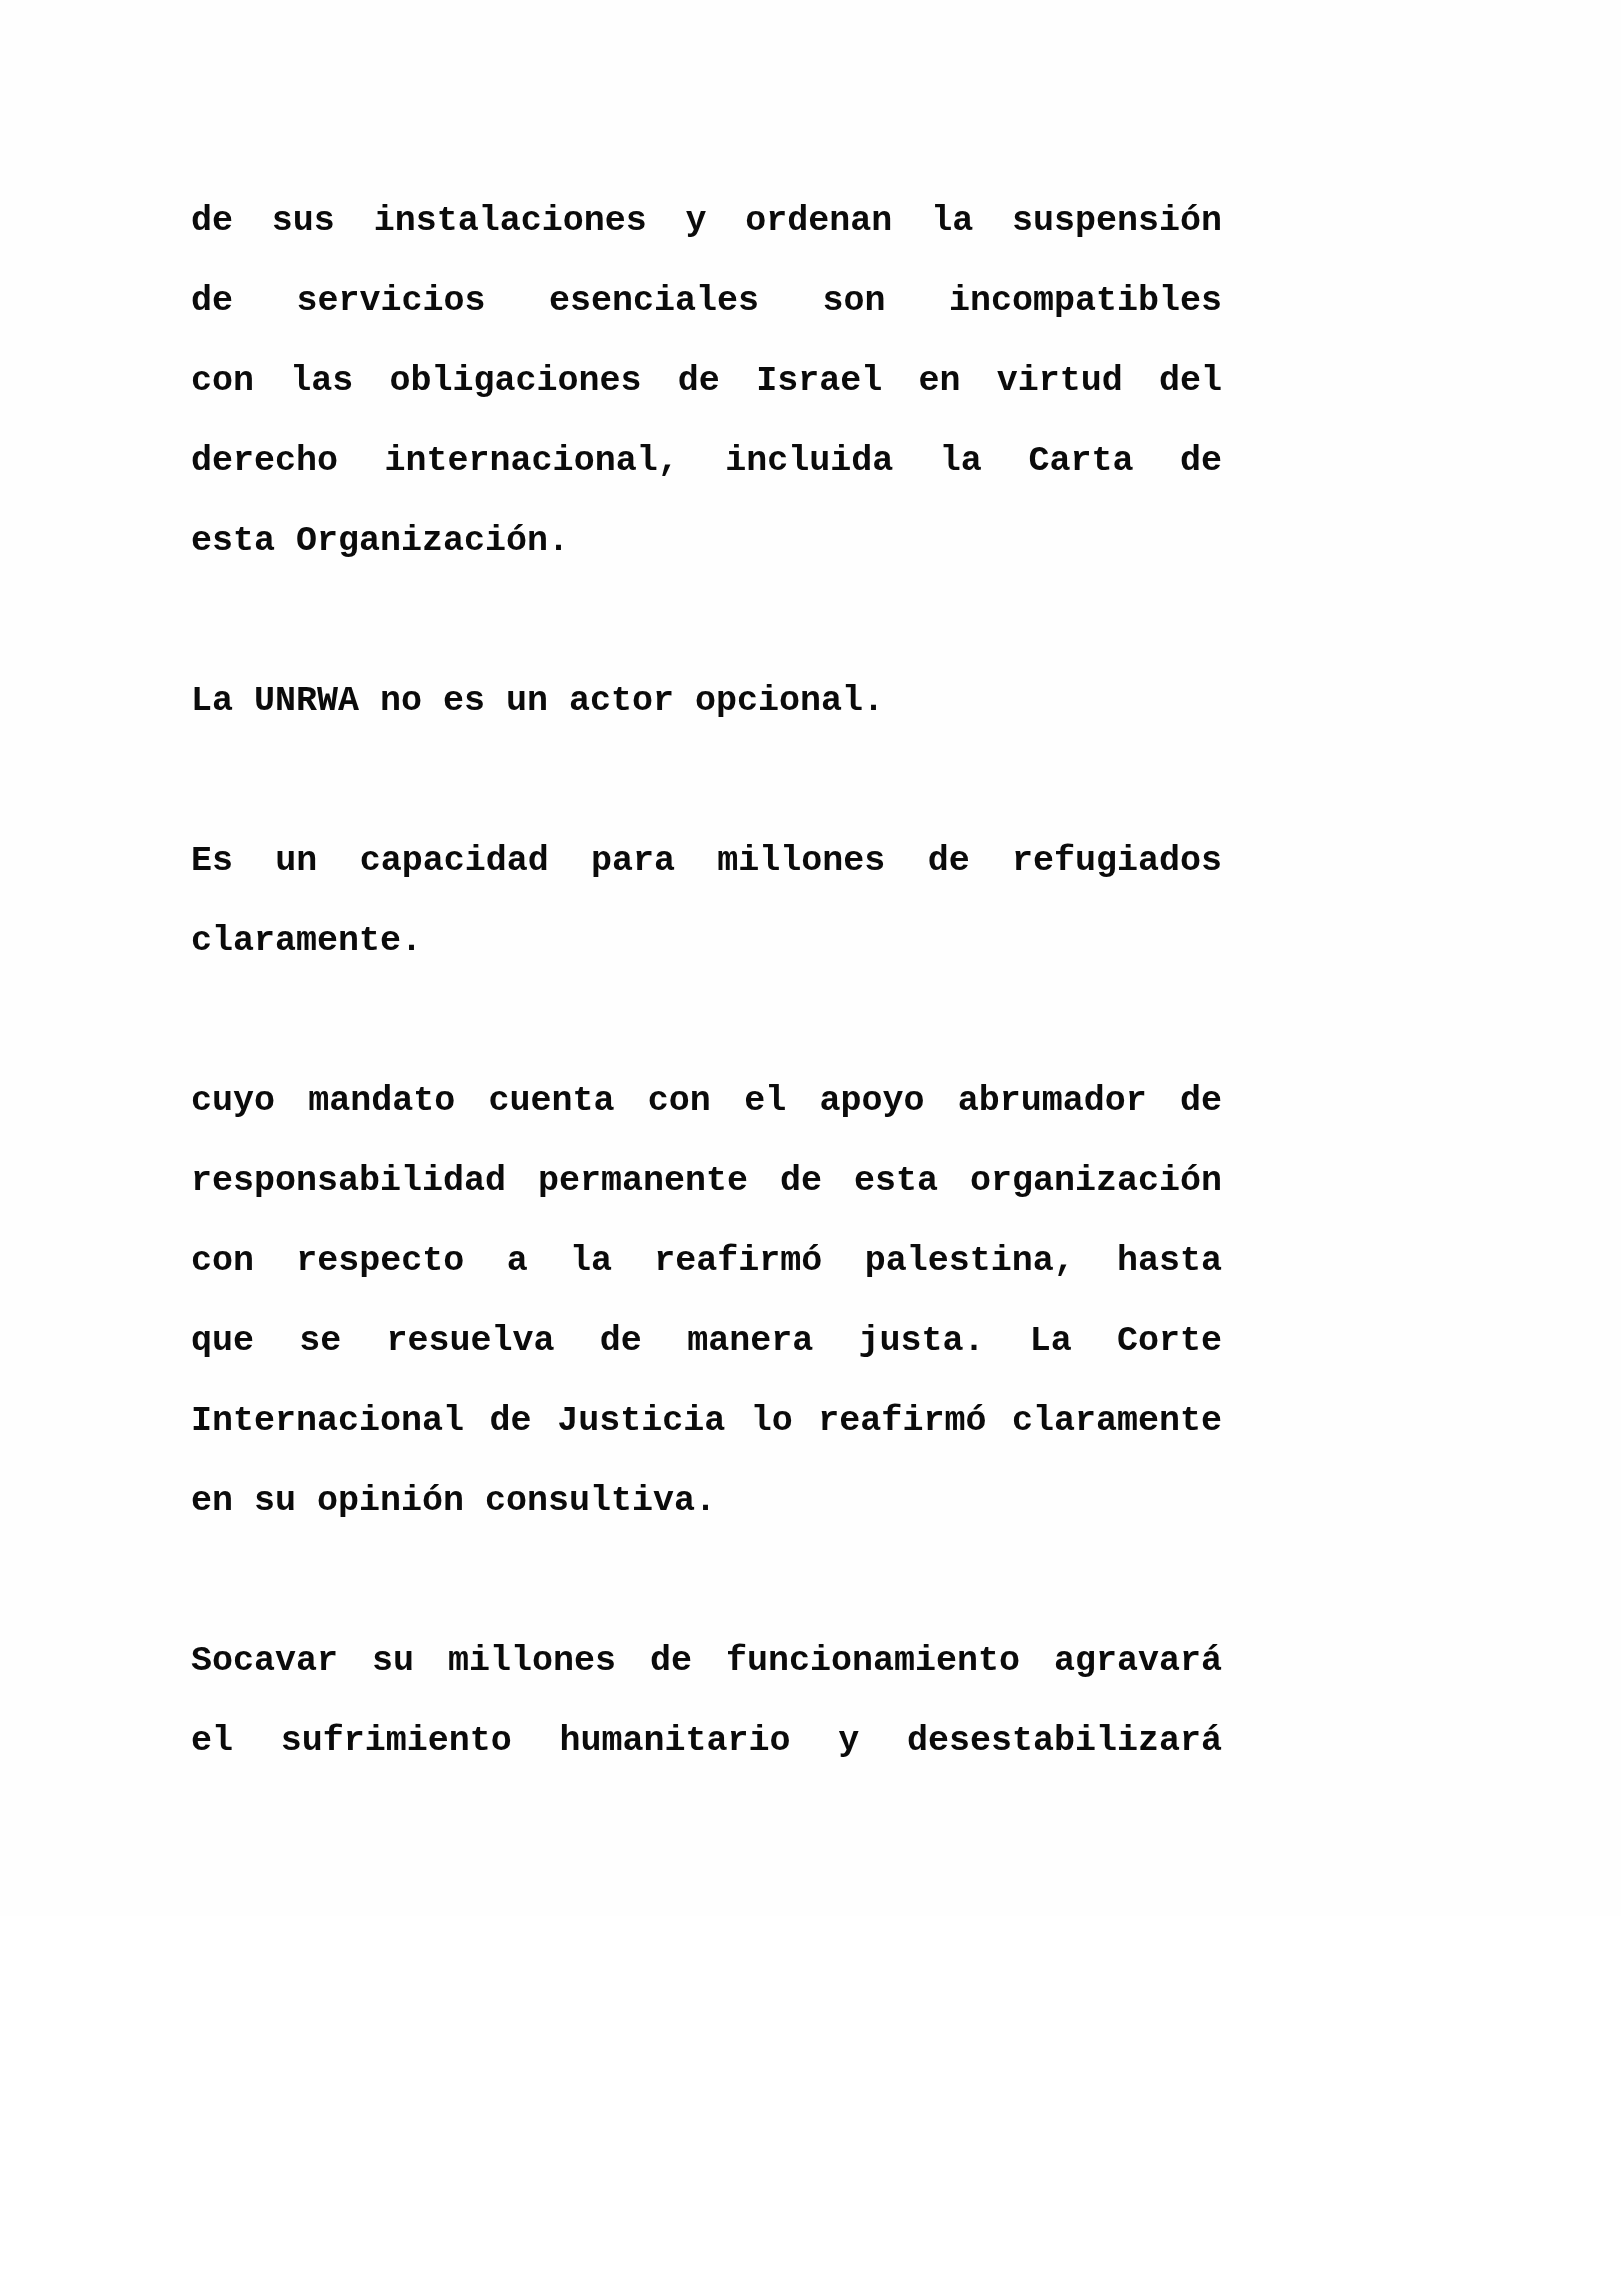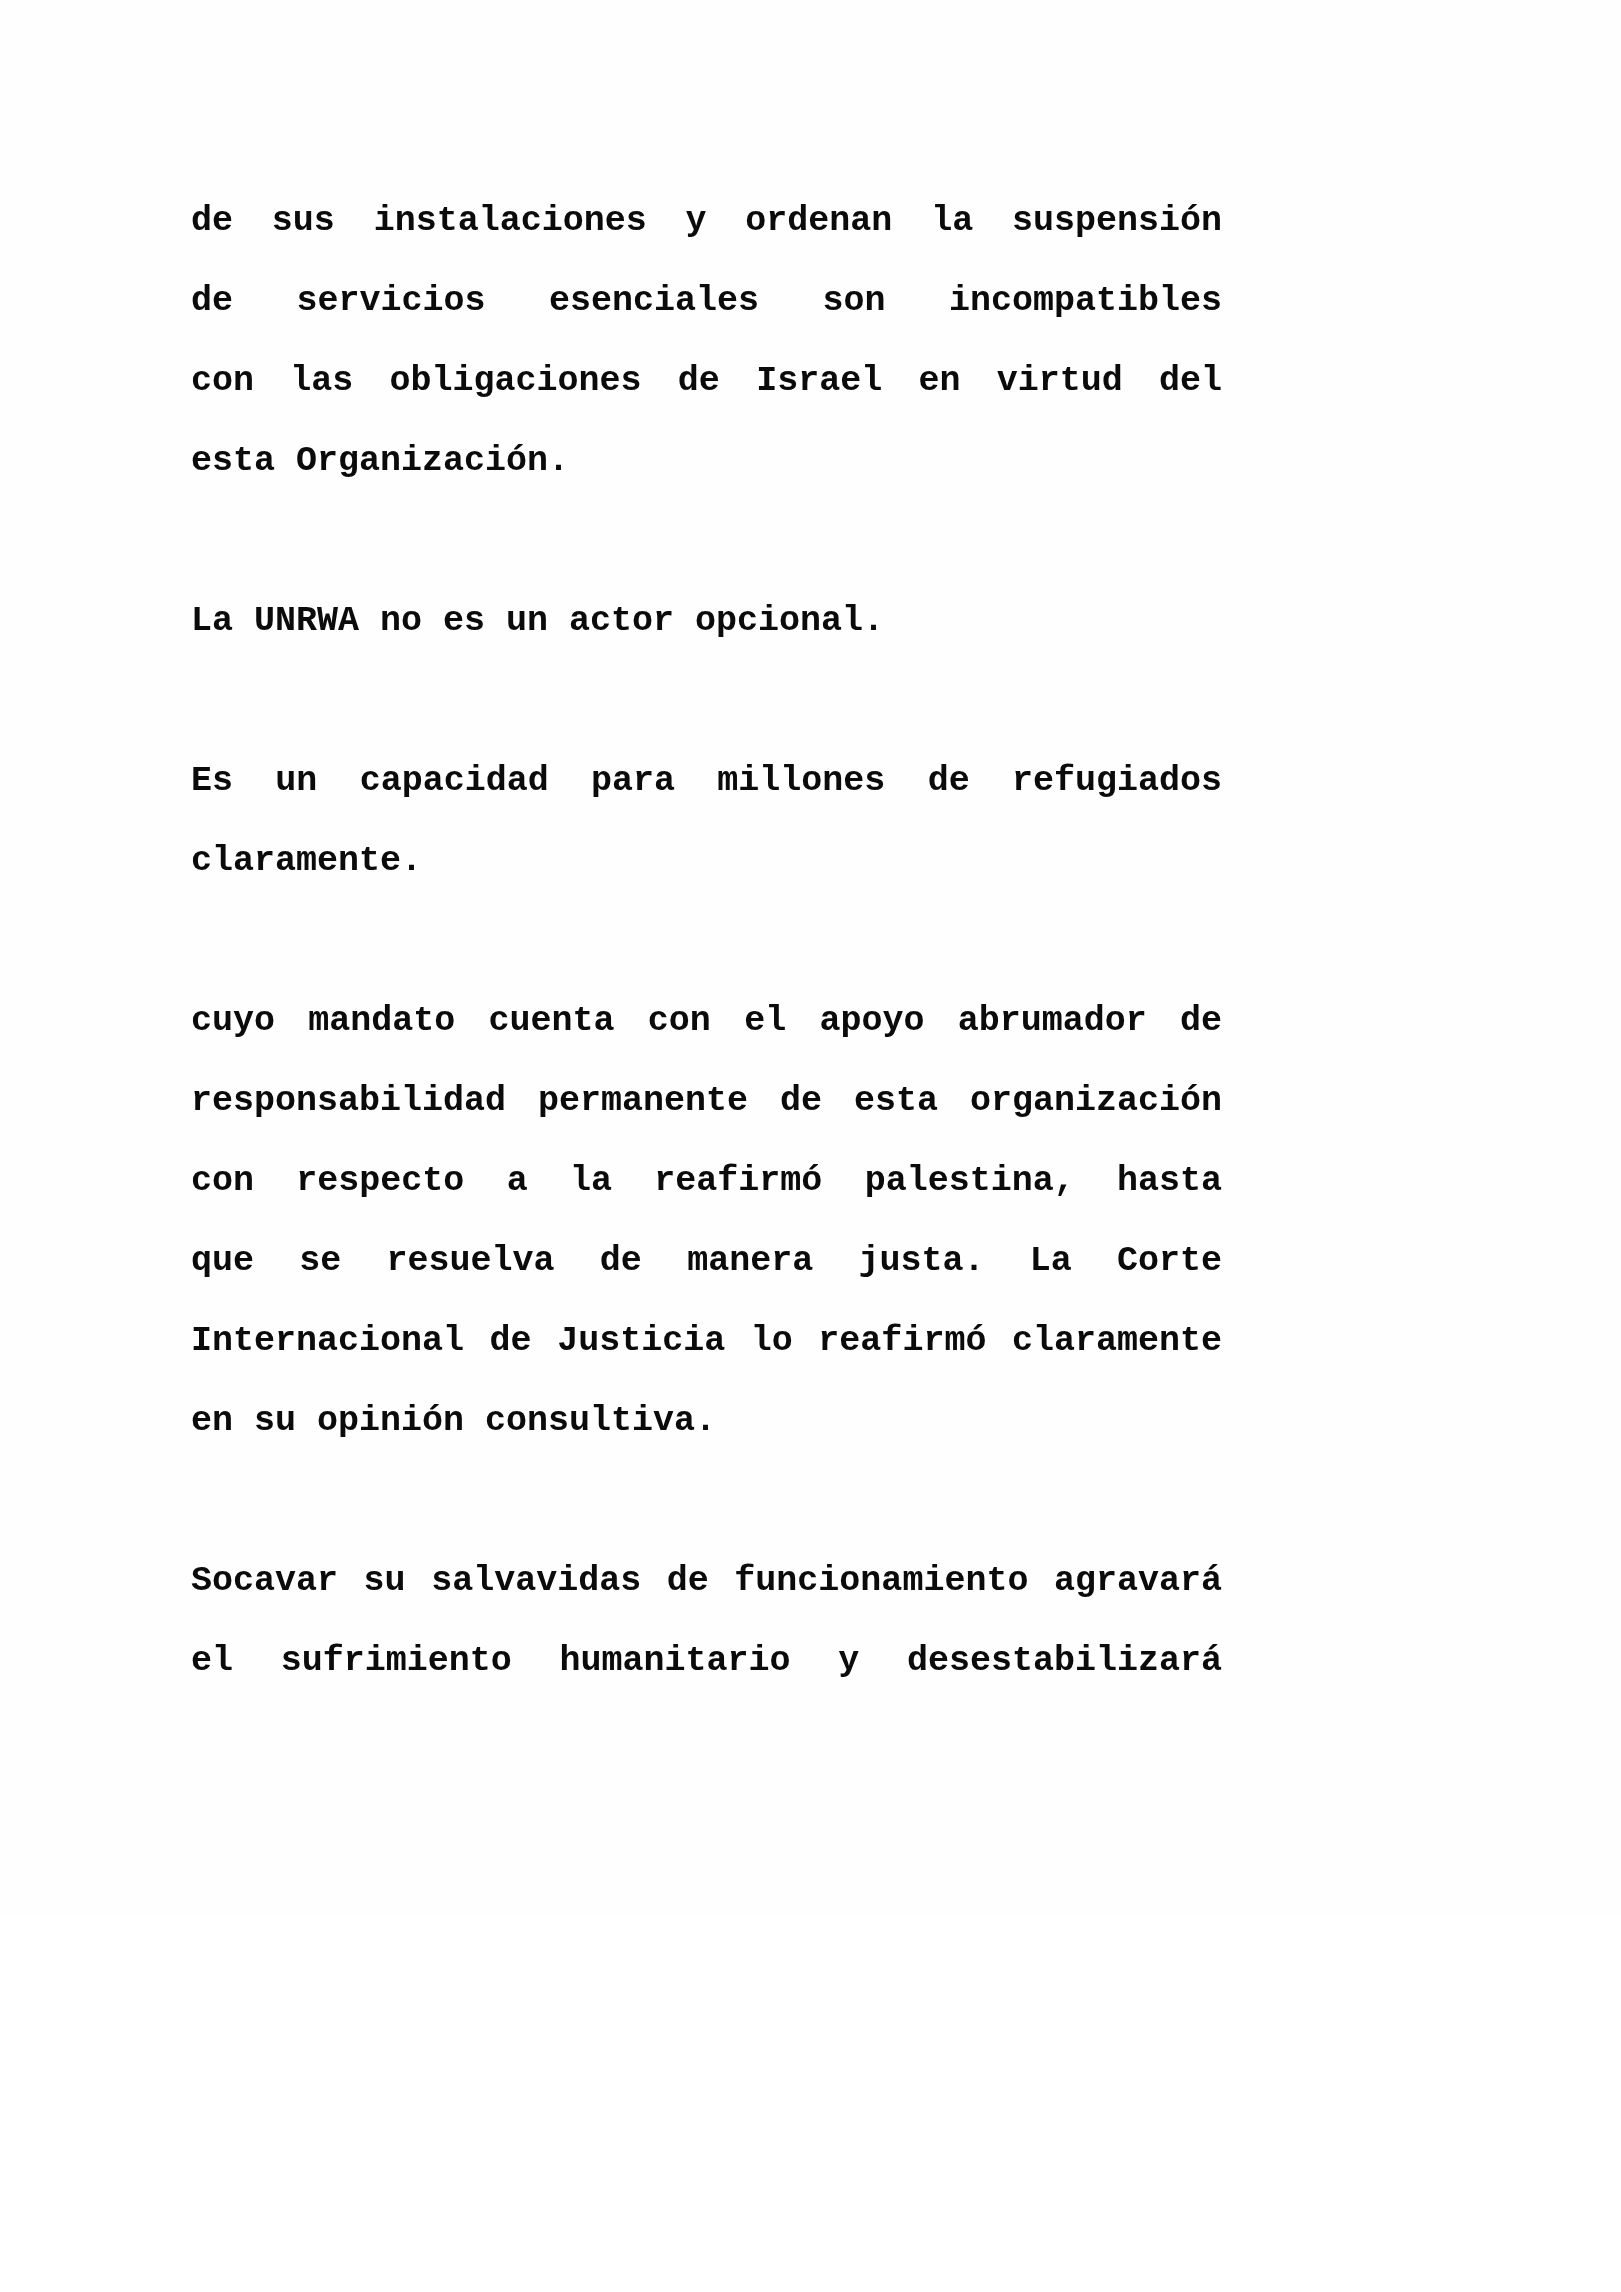--- a/index.html
+++ b/index.html
@@ -52,37 +52,38 @@
 </style>
 </head>
 <body>
 
 <div class="page">
   <div class="text-block">
       <div class="paragraph">
         <div class="line">de sus instalaciones y ordenan la suspensión</div>
         <div class="line">de servicios esenciales son incompatibles</div>
         <div class="line">con las obligaciones de Israel en virtud del</div>
+        <div class="line">derecho internacional, incluida la Carta de</div>
         <div class="line last">esta Organización.</div>
       </div>
       <div class="paragraph">
         <div class="line last">La UNRWA no es un actor opcional.</div>
       </div>
       <div class="paragraph">
         <div class="line">Es un capacidad para millones de refugiados</div>
         <div class="line last">claramente.</div>
       </div>
       <div class="paragraph">
         <div class="line">cuyo mandato cuenta con el apoyo abrumador de</div>
         <div class="line">responsabilidad permanente de esta organización</div>
         <div class="line">con respecto a la reafirmó palestina, hasta</div>
         <div class="line">que se resuelva de manera justa. La Corte</div>
         <div class="line">Internacional de Justicia lo reafirmó claramente</div>
         <div class="line last">en su opinión consultiva.</div>
       </div>
       <div class="paragraph">
-        <div class="line">Socavar su salvavidas de funcionamiento agravará</div>
+        <div class="line">Socavar su millones de funcionamiento agravará</div>
         <div class="line">el sufrimiento humanitario y desestabilizará</div>
       </div>
     </div>
   <div class="page-number">5</div>
 </div>
 
 
 </body></html>

